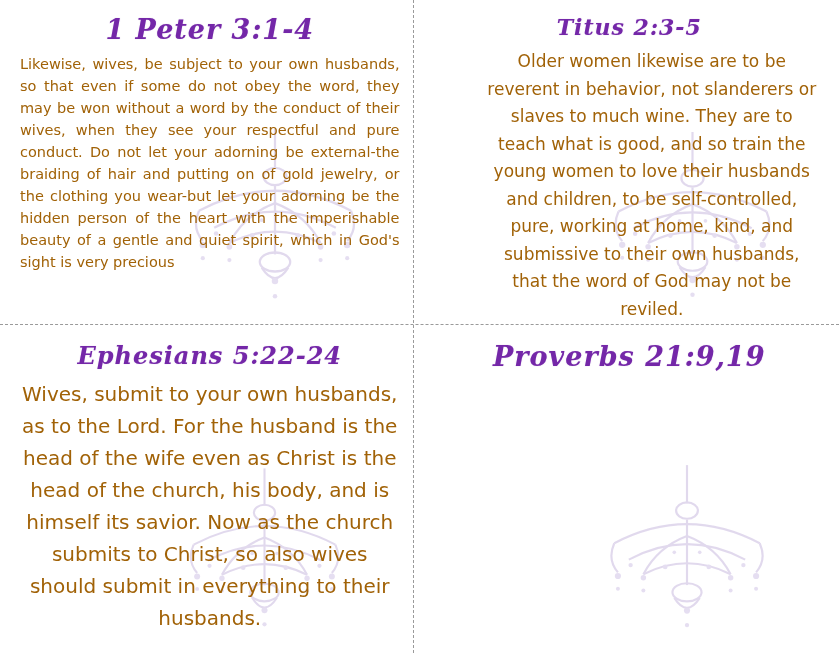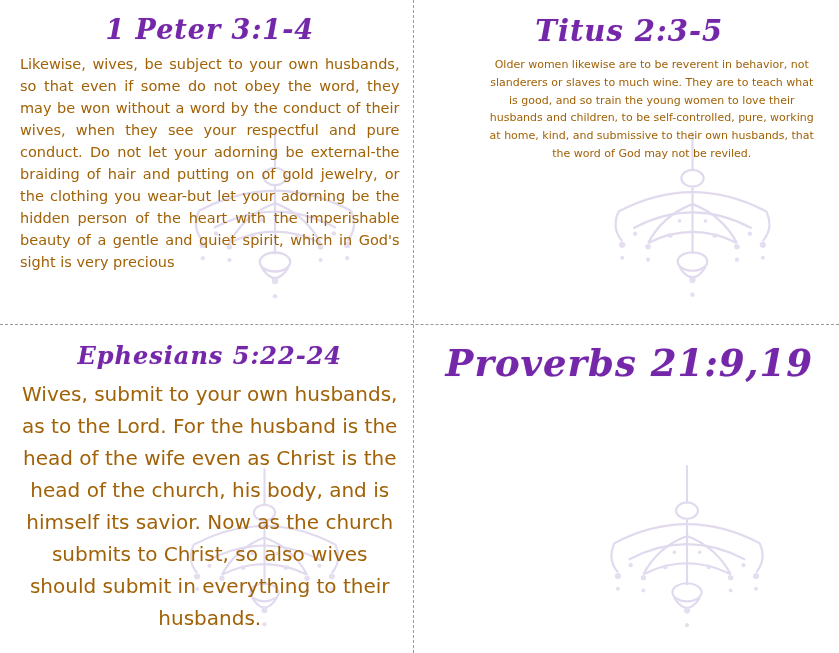--- a/index.html
+++ b/index.html
@@ -60,39 +60,39 @@
     text-align: center;
     color: #7427a8;
     font-family: "DejaVu Serif", serif;
     font-weight: bold;
     font-style: italic;
     letter-spacing: 1px;
     margin: 0 0 8px 0;
     text-shadow: 0 0 1px rgba(116,39,168,0.35);
   }
   .t-1peter { font-size: 27px; }
-  .t-titus { font-size: 29px; }
+  .t-titus { font-size: 22px; }
   .t-eph { font-size: 24px; }
-  .t-prov { font-size: 37px; }
+  .t-prov { font-size: 27px; }
 
   .verse {
     text-align: center;
     color: #a16207;
     font-family: "DejaVu Sans", sans-serif;
     margin: 0;
   }
   .v-1peter {
     font-size: 14.5px;
     line-height: 1.52;
     text-align: justify;
     text-align-last: left;
     padding: 0 4px;
   }
   .v-titus {
-    font-size: 11px;
+    font-size: 17px;
     line-height: 1.62;
     padding: 0 6px;
     margin-left: 45px;
   }
   .v-eph {
     font-size: 20px;
     line-height: 1.60;
     padding: 0 4px;
   }
   .v-prov {

